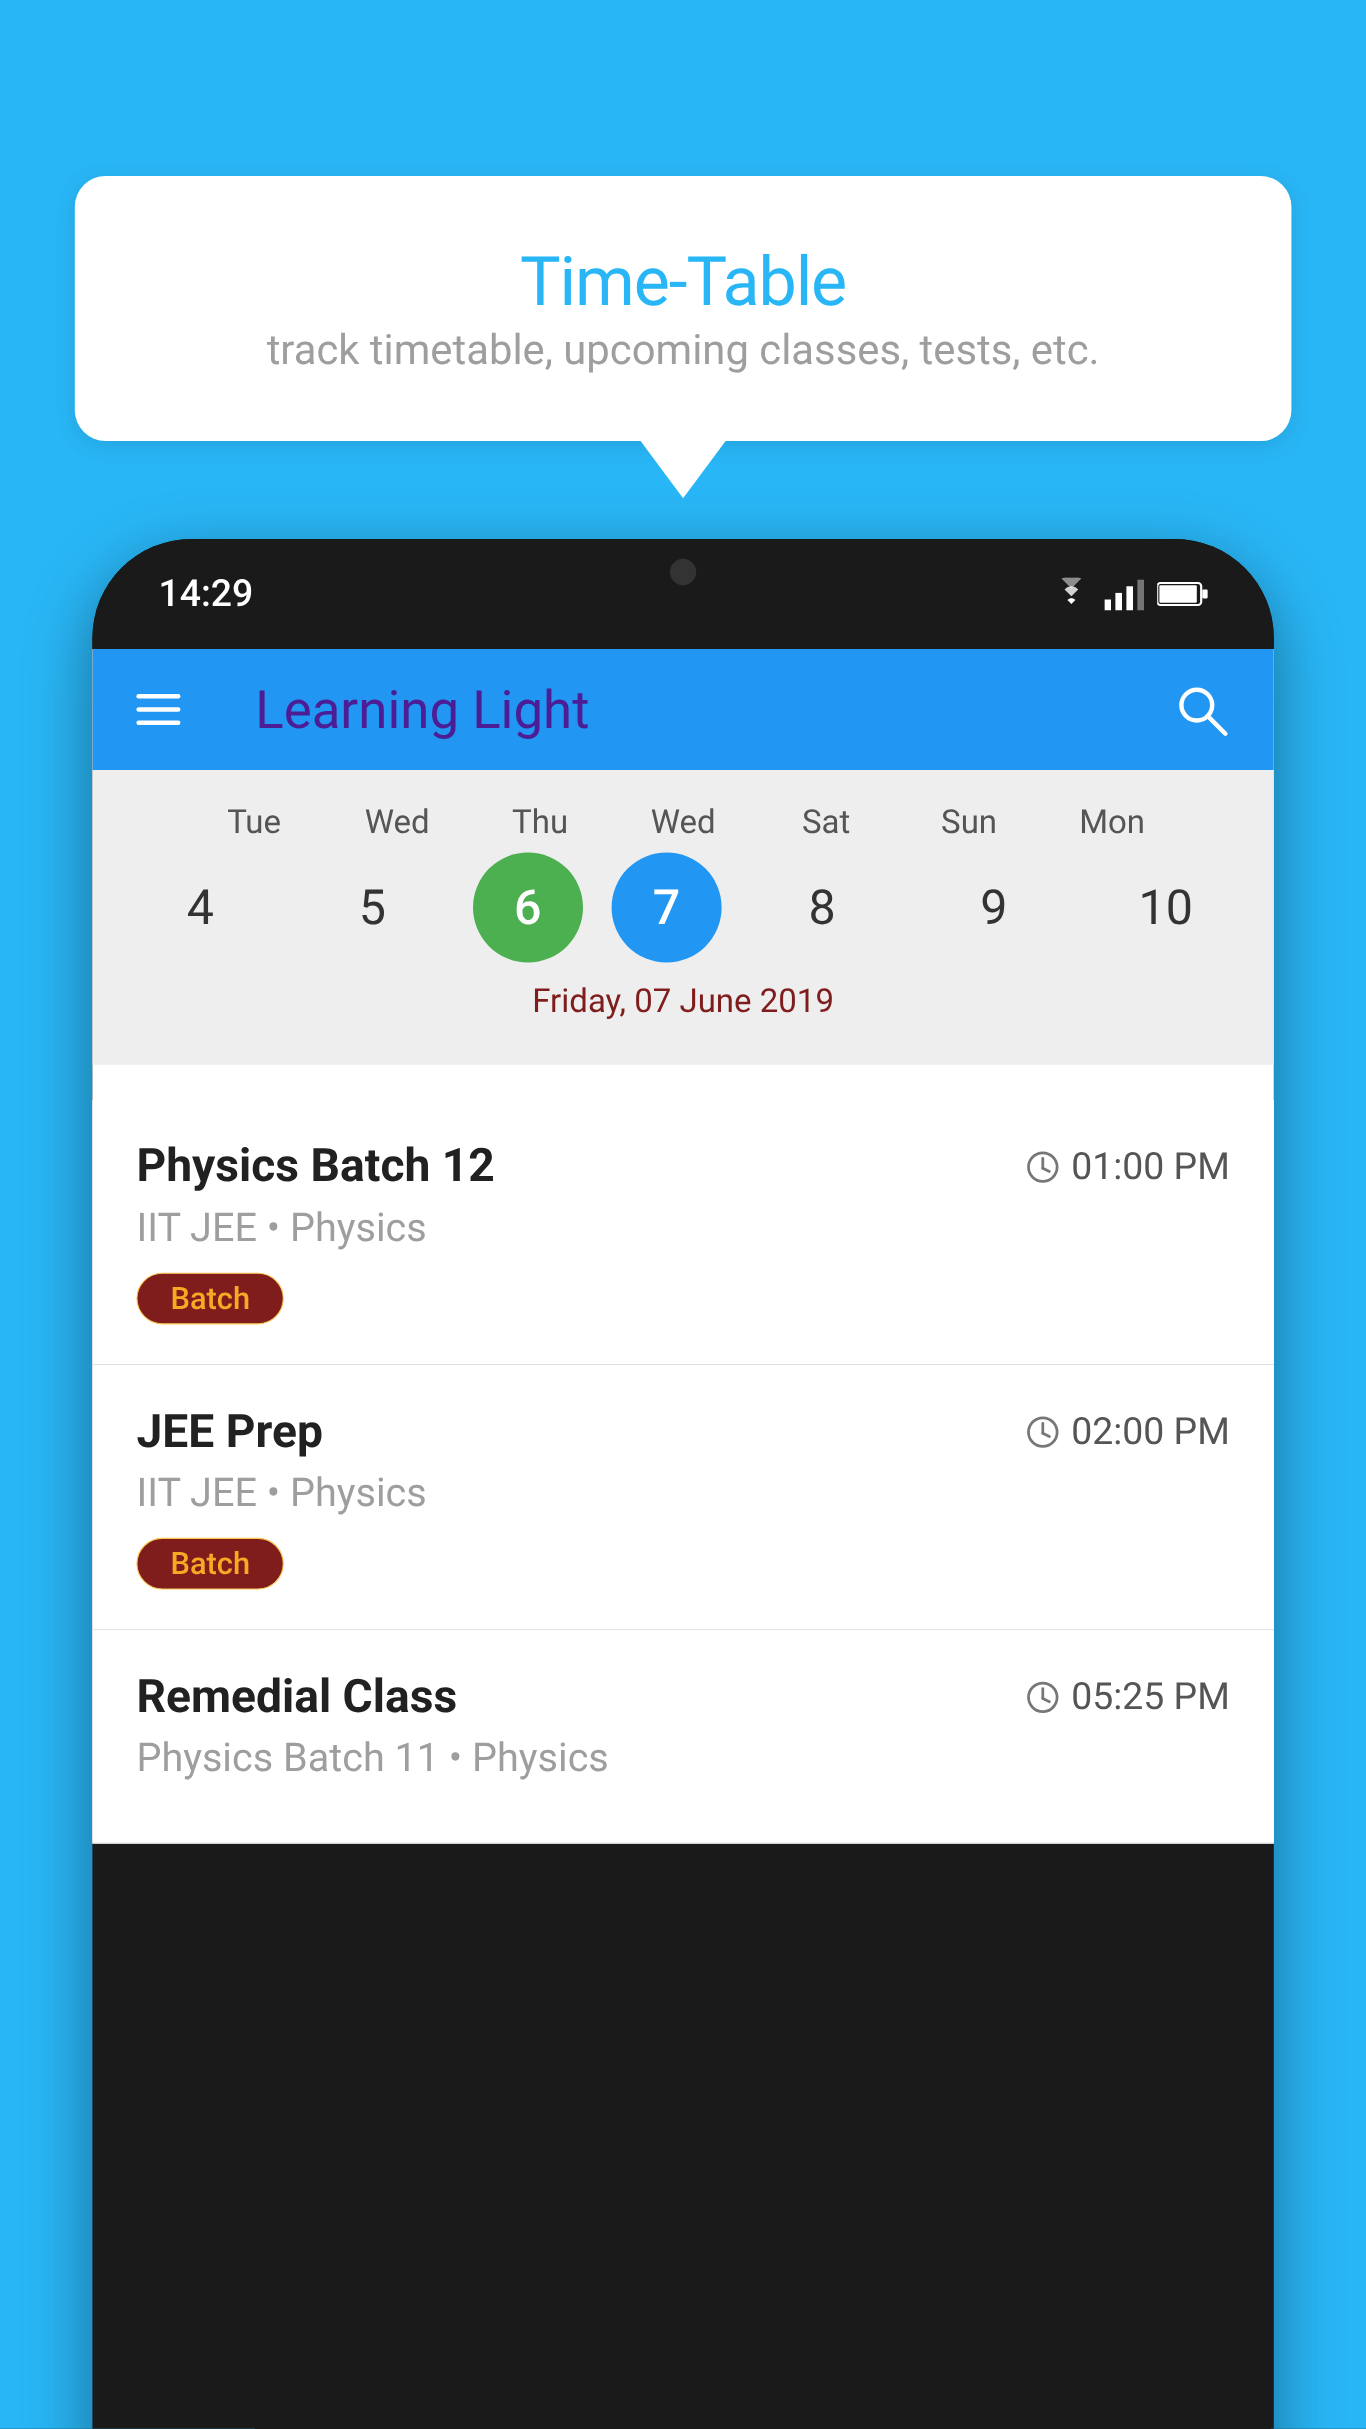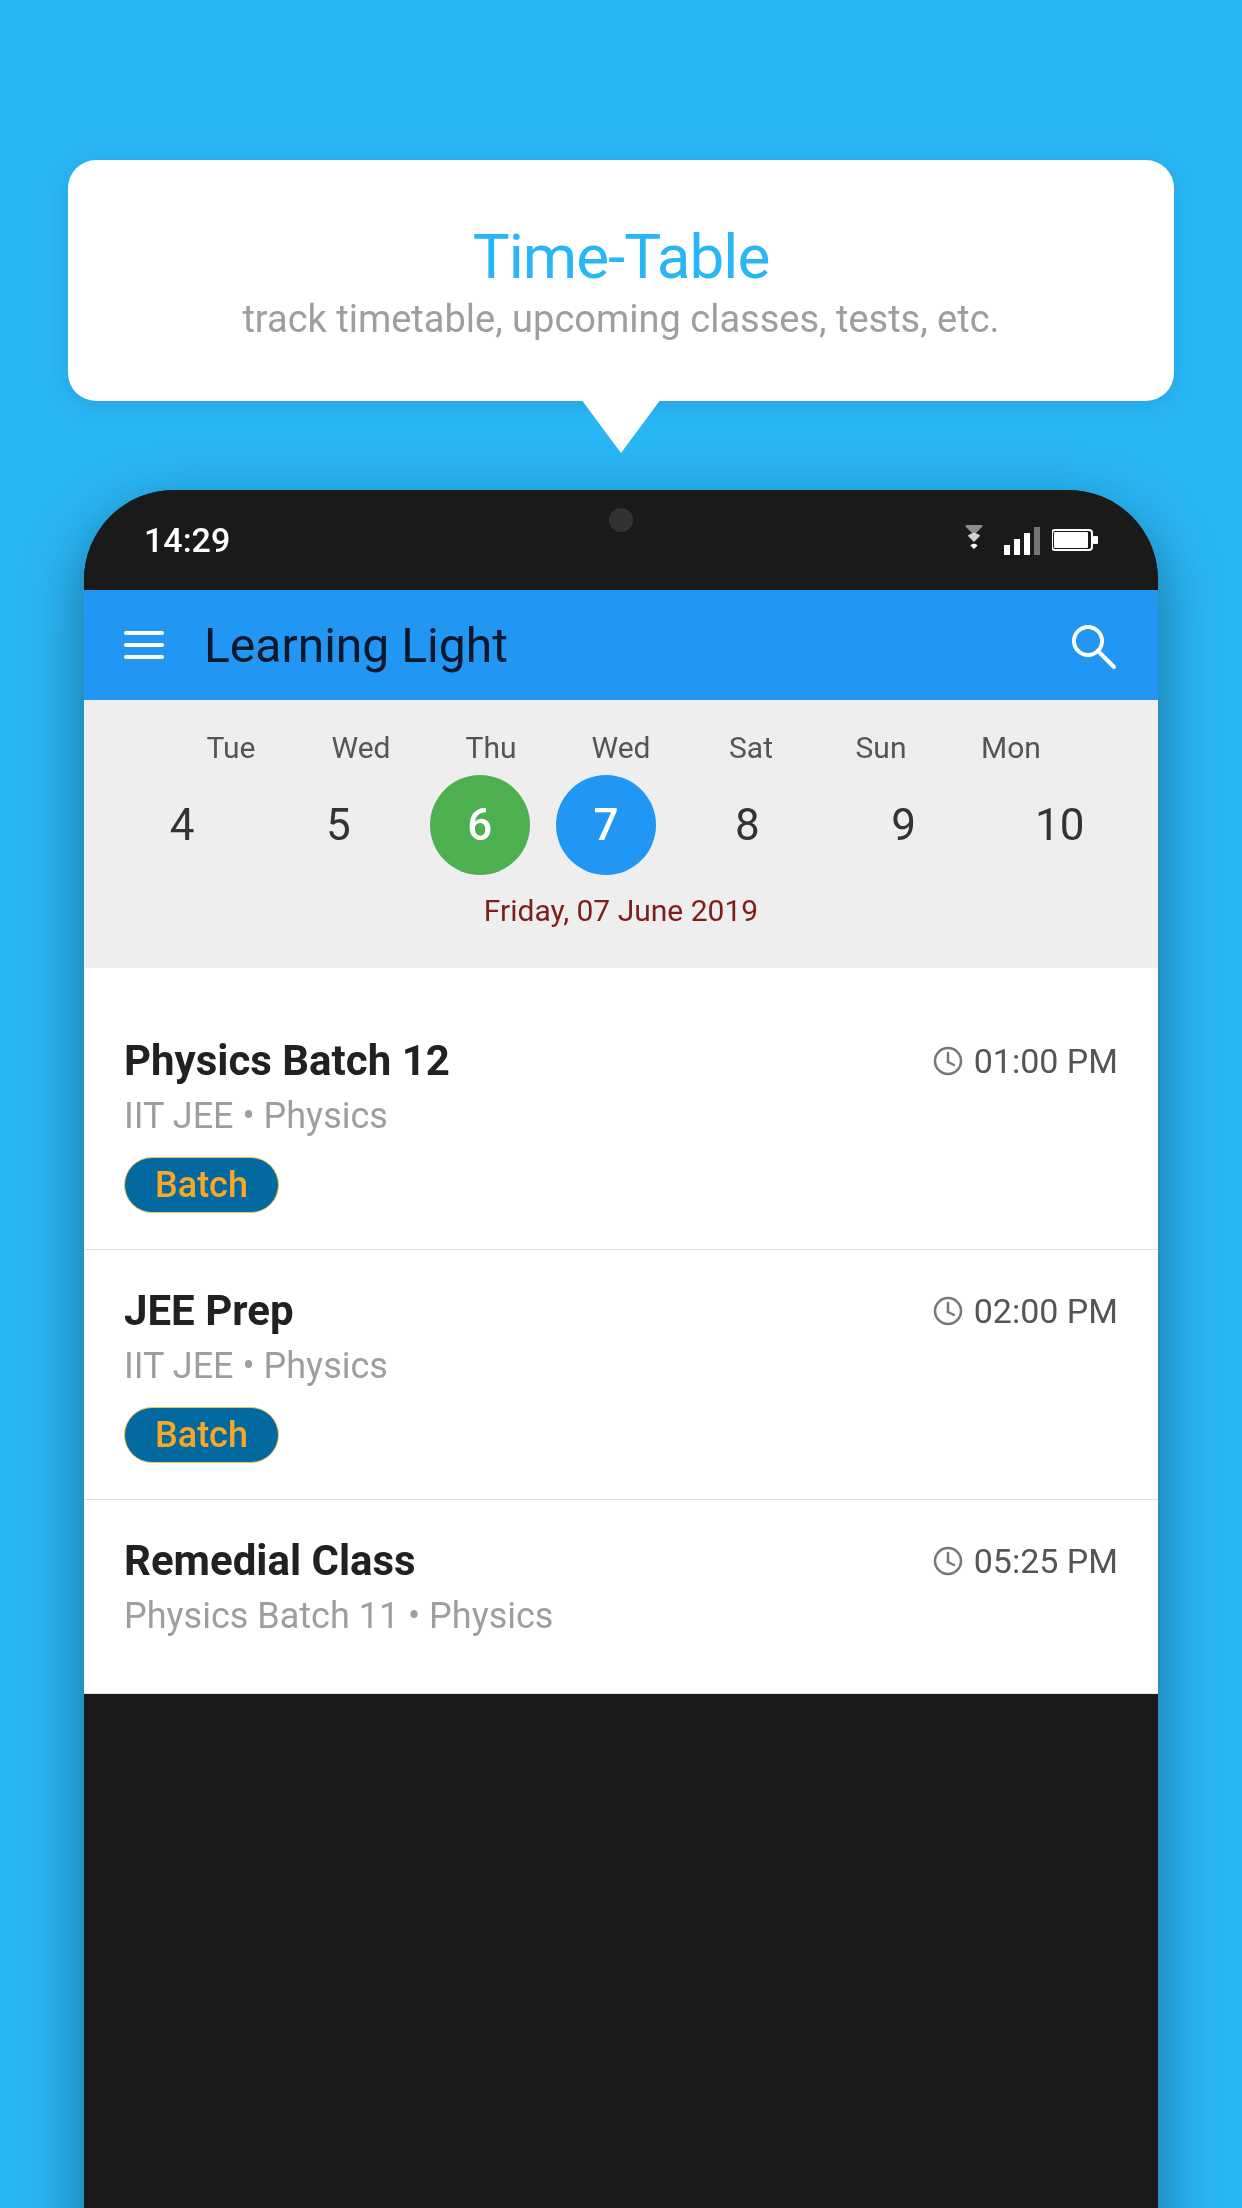--- a/index.html
+++ b/index.html
@@ -140,24 +140,25 @@
     }
 
     .hamburger-line {
       width: 40px;
       height: 4px;
       background: white;
       border-radius: 2px;
     }
 
     .app-title {
-      color: #0f172a;
+      color: #4c1d95;
       font-size: 48px;
       font-weight: 400;
       flex: 1;
+      margin-left: 28px;
     }
 
     
     .calendar-strip {
       background: #EEEEEE;
       padding: 20px 0;
     }
 
     .day-headers {
       display: flex;
@@ -252,26 +253,26 @@
     }
 
     .schedule-subtitle {
       font-size: 36px;
       color: #9E9E9E;
       margin-bottom: 20px;
     }
 
     .batch-badge {
       display: inline-block;
-      background: #0369a1;
+      background: #7f1d1d;
       color: #F9A825;
       border: 1.5px solid #F9C74F;
       border-radius: 30px;
       padding: 6px 30px;
-      font-size: 36px;
+      font-size: 28px;
       font-weight: 500;
     }
 
     .phone-screen {
       background: white;
       overflow: hidden;
       border-radius: 0;
     }
   </style>
 </head>

